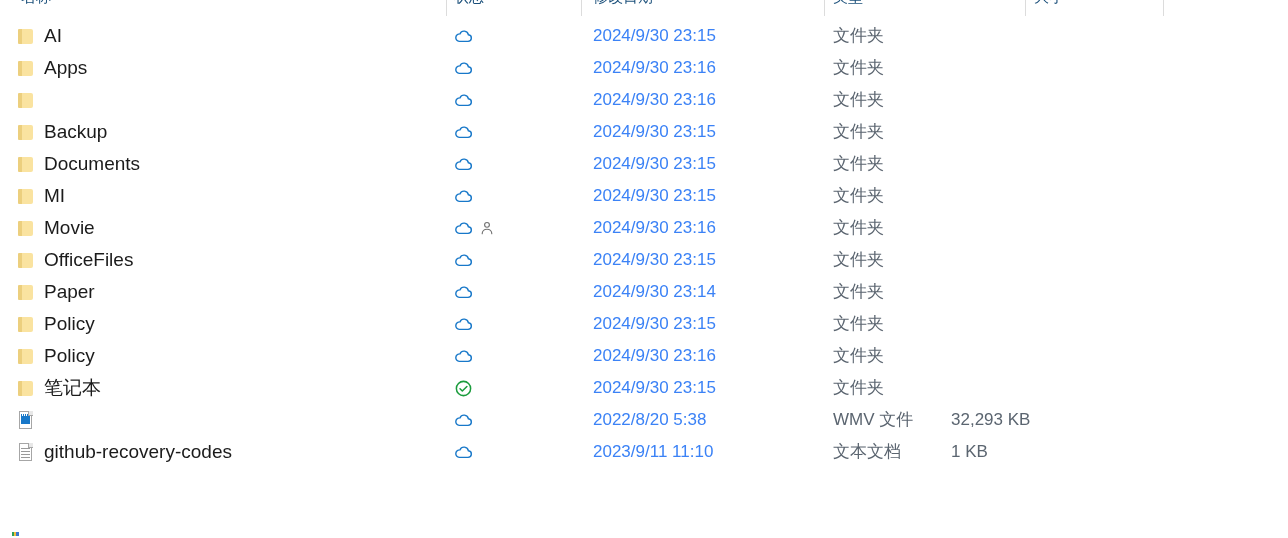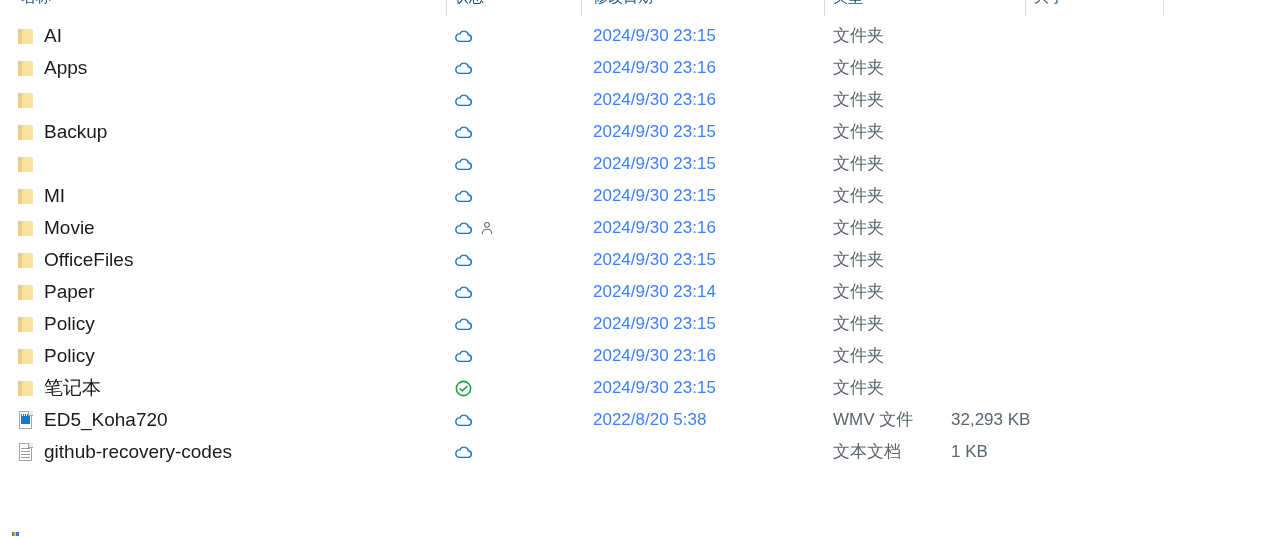--- a/index.html
+++ b/index.html
@@ -313,20 +313,21 @@
         <div class="cell-type">文件夹</div>
         <div class="cell-size"></div>
       </div>
       <div class="row">
         <div class="cell-icon">
           <div class="folder-ico">
             <span class="tab"></span>
             <span class="body"></span>
           </div>
         </div>
+        <div class="cell-name">Documents</div>
         <div class="cell-status">
           <svg viewBox="0 0 24 24" class="cloud-ico">
             <path d="M6.6 18.2h11.1a4.2 4.2 0 0 0 .5-8.37 5.6 5.6 0 0 0-10.7-1.1 3.9 3.9 0 0 0-.9 9.47z" fill="none" stroke="#1878c9" stroke-width="1.8" stroke-linejoin="round"></path>
           </svg>
         </div>
         <div class="cell-date">2024/9/30 23:15</div>
         <div class="cell-type">文件夹</div>
         <div class="cell-size"></div>
       </div>
       <div class="row">
@@ -454,21 +455,20 @@
         <div class="cell-size"></div>
       </div>
       <div class="row">
         <div class="cell-icon">
           <div class="doc-ico">
             <span class="page"></span>
             <span class="film"></span>
             <span class="fold"></span>
           </div>
         </div>
-        <div class="cell-name">ED5_Koha720</div>
         <div class="cell-status">
           <svg viewBox="0 0 24 24" class="cloud-ico">
             <path d="M6.6 18.2h11.1a4.2 4.2 0 0 0 .5-8.37 5.6 5.6 0 0 0-10.7-1.1 3.9 3.9 0 0 0-.9 9.47z" fill="none" stroke="#1878c9" stroke-width="1.8" stroke-linejoin="round"></path>
           </svg>
         </div>
         <div class="cell-date">2022/8/20 5:38</div>
         <div class="cell-type">WMV 文件</div>
         <div class="cell-size">32,293 KB</div>
       </div>
       <div class="row">
@@ -478,19 +478,20 @@
             <span class="lines"></span>
             <span class="fold"></span>
           </div>
         </div>
         <div class="cell-name">github-recovery-codes</div>
         <div class="cell-status">
           <svg viewBox="0 0 24 24" class="cloud-ico">
             <path d="M6.6 18.2h11.1a4.2 4.2 0 0 0 .5-8.37 5.6 5.6 0 0 0-10.7-1.1 3.9 3.9 0 0 0-.9 9.47z" fill="none" stroke="#1878c9" stroke-width="1.8" stroke-linejoin="round"></path>
           </svg>
         </div>
+        <div class="cell-date">2023/9/11 11:10</div>
         <div class="cell-type">文本文档</div>
         <div class="cell-size">1 KB</div>
       </div>
     </div>
 
   <div class="artifact"></div>
 </div>
 
 </body></html>

